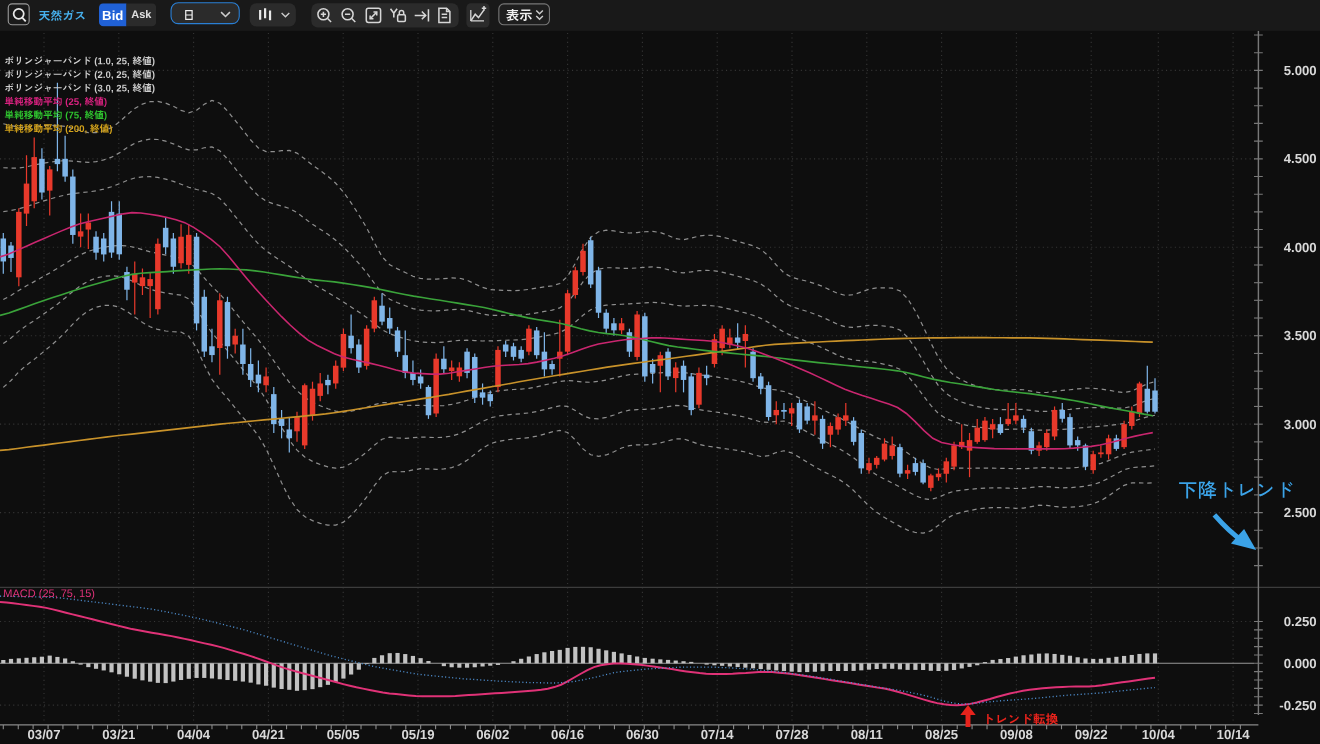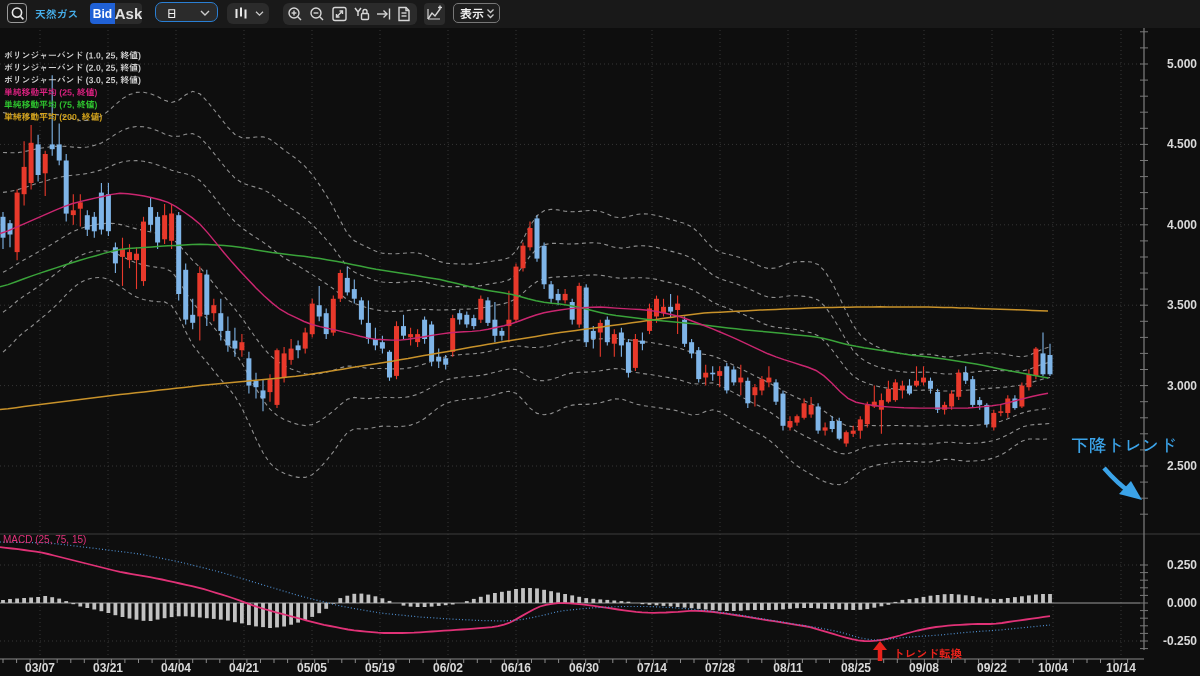--- a/index.html
+++ b/index.html
@@ -15,21 +15,21 @@
         <line x1="12.4" y1="12.2" x2="15.4" y2="15.4" stroke="#e8e8e8" stroke-width="1.6"></line>
       </svg>
  </div>
  <svg width="1200" height="28" viewBox="0 0 1200 28" style="position:absolute;left:0;top:0;pointer-events:none;z-index:50">
       <path d="M36.1 18.9Q36 18.7 35.9 18.5Q35.8 18.3 35.6 18.1Q35.4 17.8 35.3 17.7Q36.3 17.4 37.1 16.9Q37.9 16.4 38.5 15.7Q39.1 14.9 39.5 14.1H36.2V12.8H39.7V11.1H35.8V9.9H44.9V11.1H41.1V12.6Q41.1 12.6 41.1 12.7Q41.1 12.8 41.1 12.8H44.6V14.1H41.4Q41.7 14.9 42.3 15.6Q42.9 16.4 43.8 16.9Q44.6 17.4 45.5 17.6Q45.4 17.7 45.2 18Q45.1 18.2 44.9 18.5Q44.8 18.7 44.7 18.9Q44 18.7 43.3 18.2Q42.7 17.8 42.1 17.3Q41.5 16.8 41.1 16.2Q40.7 15.6 40.4 14.9Q40.1 15.8 39.4 16.5Q38.8 17.3 37.9 17.9Q37.1 18.5 36.1 18.9Z M55.5 16.2Q54.7 15.9 54 15.2Q53.3 14.6 52.9 13.8Q52.5 14.5 51.8 15.1Q51 15.7 50.1 16.1Q50.1 16 49.9 15.9Q49.8 15.7 49.6 15.5Q49.5 15.3 49.4 15.2Q50.4 14.8 51.2 14.1Q51.9 13.5 52.2 12.6H50.7Q50.1 13.7 49.2 14.6Q48.3 15.5 47.1 16.2Q47 16.1 46.8 15.9Q46.7 15.7 46.5 15.6Q46.4 15.4 46.2 15.3Q46.8 15.1 47.3 14.7Q47.7 14.4 48.1 14.1Q47.9 13.9 47.7 13.7Q47.5 13.5 47.4 13.4L48.1 12.7Q48.2 12.8 48.5 13Q48.7 13.2 48.8 13.3Q48.9 13.2 49 13.1Q49.1 13 49.2 12.9Q49 12.7 48.7 12.5Q48.5 12.4 48.3 12.3L48.9 11.5Q49.1 11.6 49.3 11.7Q49.5 11.9 49.7 12Q49.8 11.8 49.9 11.6Q50 11.3 50 11.1H48.8Q48.4 11.7 48 12.3Q47.6 12.8 47.1 13.2Q47 13 46.7 12.8Q46.4 12.6 46.2 12.5Q46.6 12.3 46.9 11.8Q47.2 11.4 47.6 10.9Q47.9 10.4 48.1 9.9Q48.3 9.5 48.4 9.1L49.6 9.4Q49.6 9.5 49.5 9.7Q49.4 9.9 49.3 10.1H51L51.4 10.4Q51.4 10.7 51.3 10.9Q51.2 11.2 51.1 11.5H52.3V9.3H53.5V11.5H55.9V12.6H53.5Q53.9 13.5 54.7 14.1Q55.4 14.8 56.4 15.2Q56.1 15.4 55.9 15.7Q55.7 16 55.5 16.2ZM47.3 19Q47.1 18.8 46.8 18.6Q46.5 18.4 46.2 18.3Q46.5 18 46.8 17.7Q47.2 17.3 47.4 16.9Q47.7 16.4 47.9 16.1L49 16.5Q48.8 17 48.5 17.4Q48.3 17.9 47.9 18.3Q47.6 18.7 47.3 19ZM54.9 18.9Q54.8 18.6 54.5 18.1Q54.3 17.7 54 17.3Q53.7 16.9 53.4 16.6L54.4 15.9Q54.7 16.2 55 16.7Q55.3 17.1 55.6 17.5Q55.9 17.9 56 18.3Q55.9 18.3 55.7 18.4Q55.5 18.6 55.2 18.7Q55 18.8 54.9 18.9ZM52.1 18.9Q52.1 18.5 52 18.1Q51.8 17.6 51.7 17.2Q51.5 16.8 51.4 16.6L52.5 16.2Q52.7 16.5 52.9 16.9Q53 17.3 53.1 17.8Q53.3 18.2 53.3 18.5Q53.2 18.5 53 18.6Q52.7 18.7 52.5 18.7Q52.3 18.8 52.1 18.9ZM49.9 18.9Q49.8 18.6 49.8 18.2Q49.7 17.8 49.6 17.4Q49.5 16.9 49.4 16.7L50.6 16.4Q50.7 16.7 50.8 17.1Q50.9 17.5 51 17.9Q51.1 18.3 51.1 18.7Q50.9 18.7 50.5 18.8Q50.1 18.8 49.9 18.9ZM55 11.4Q54.9 11.2 54.6 10.9Q54.4 10.7 54.2 10.5Q53.9 10.3 53.7 10.1L54.5 9.4Q54.7 9.5 54.9 9.7Q55.2 9.9 55.4 10.2Q55.7 10.4 55.8 10.6Q55.6 10.7 55.4 11Q55.1 11.2 55 11.4Z M58.5 18.3Q58.4 18.1 58.1 17.8Q57.8 17.4 57.6 17.3Q58.9 16.7 59.8 15.7Q60.7 14.7 61.1 13.2L58.2 13.3L58.1 12Q58.2 12 58.7 12Q59.2 12 59.9 12Q60.6 12 61.4 12Q61.5 11 61.5 9.8L62.8 9.8Q62.8 10.3 62.8 10.9Q62.8 11.4 62.7 11.9Q63.5 11.9 64.1 11.9Q64.8 11.9 65.2 11.8Q65.7 11.8 65.8 11.8Q65.8 12.3 65.7 12.9Q65.7 13.5 65.6 14.2Q65.5 14.9 65.4 15.5Q65.3 16.1 65.2 16.5Q65 17.2 64.7 17.6Q64.4 18 63.9 18.1Q63.3 18.2 62.4 18.2Q62.4 18 62.3 17.6Q62.1 17.2 62 16.9Q62.6 16.9 63 16.9Q63.4 16.8 63.6 16.6Q63.8 16.5 63.9 16.1Q64 15.8 64.1 15.3Q64.2 14.7 64.3 14.2Q64.4 13.6 64.4 13.1L62.5 13.1Q62 15 61 16.3Q60 17.6 58.5 18.3ZM65.6 11.5Q65.4 11.1 65 10.7Q64.7 10.3 64.5 10.1L65.1 9.6Q65.2 9.8 65.4 10Q65.7 10.3 65.9 10.6Q66.1 10.8 66.2 11ZM66.6 10.7Q66.4 10.5 66.2 10.2Q66 10 65.8 9.7Q65.6 9.5 65.4 9.3L66 8.9Q66.2 9 66.4 9.3Q66.7 9.5 66.9 9.8Q67.1 10.1 67.2 10.3Z M69.3 18Q69.2 17.8 68.9 17.5Q68.7 17.1 68.5 16.9Q69.3 16.6 70.1 16.1Q70.9 15.5 71.6 14.9Q72.4 14.2 73 13.5Q73.6 12.7 74 12Q73.5 12 72.8 12Q72.2 12.1 71.6 12.1Q71 12.2 70.5 12.2Q70 12.2 69.7 12.2L69.5 10.9Q69.8 10.9 70.4 10.9Q70.9 10.9 71.6 10.8Q72.2 10.8 72.9 10.8Q73.6 10.7 74.1 10.7Q74.6 10.6 74.9 10.6L75.8 11.2Q75.5 11.9 75.1 12.6Q74.7 13.4 74.2 14Q74.5 14.3 75 14.7Q75.4 15.1 75.8 15.5Q76.2 15.8 76.6 16.2Q76.9 16.6 77.1 16.8Q76.9 17 76.6 17.3Q76.3 17.6 76 17.8Q75.8 17.5 75.5 17.1Q75.2 16.8 74.8 16.4Q74.4 16 74.1 15.6Q73.7 15.3 73.4 15Q72.5 16 71.4 16.7Q70.4 17.5 69.3 18Z" fill="#46aeea"></path>
       <path d="M168.3 18.1V9.2H175.2V18.1ZM169.4 17.1H174.1V14H169.4ZM169.4 13.1H174.1V10.2H169.4Z" fill="#f0f0f0"></path>
       <path d="M461.5 19.1 461.2 17.8Q461.5 17.8 462.1 17.7Q462.7 17.7 463.3 17.6V16.1Q462.7 16.4 462.1 16.6Q461.5 16.8 460.9 17Q460.9 16.9 460.8 16.7Q460.6 16.4 460.5 16.2Q460.3 16 460.2 15.9Q461 15.7 461.8 15.4Q462.5 15 463.3 14.6Q464 14.2 464.6 13.7H460.5V12.6H465.3V11.9H461.9V10.8H465.3V10.2H460.9V9.1H465.3V8.1H466.7V9.1H471V10.2H466.7V10.8H470.1V11.9H466.7V12.6H471.4V13.7H466.9Q467.1 14.1 467.4 14.5Q467.6 14.9 468 15.3Q468.3 15 468.7 14.8Q469.1 14.5 469.4 14.2Q469.8 14 470 13.7L471 14.7Q470.6 15 470 15.4Q469.4 15.8 468.8 16.1Q469.5 16.7 470.3 17.2Q471 17.7 471.7 17.9Q471.5 18 471.4 18.2Q471.2 18.4 471 18.6Q470.8 18.9 470.7 19Q469.7 18.6 468.7 17.9Q467.8 17.1 467 16.2Q466.3 15.3 465.8 14.2Q465.6 14.5 465.3 14.7Q465 14.9 464.7 15.2V17.3Q465.4 17.1 466 17Q466.6 16.8 466.9 16.7V17.9Q466.6 18 466.1 18.2Q465.6 18.3 464.9 18.5Q464.3 18.6 463.7 18.7Q463.1 18.9 462.5 19Q461.9 19.1 461.5 19.1Z M476 19Q476 18.8 476 18.5Q475.9 18.2 475.8 17.9Q475.8 17.6 475.7 17.5H476.8Q477.1 17.5 477.2 17.4Q477.3 17.3 477.3 17.1V13H472.6V11.7H483.4V13H478.8V17.7Q478.8 18.4 478.4 18.7Q478 19 477.2 19ZM473.9 10.1V8.7H482.1V10.1ZM482.3 17.9Q482.1 17.6 481.7 17Q481.4 16.5 481 16Q480.6 15.5 480.2 15Q479.8 14.6 479.5 14.3L480.6 13.5Q481 13.8 481.4 14.3Q481.8 14.7 482.2 15.2Q482.7 15.7 483 16.2Q483.3 16.7 483.5 17.1Q483.4 17.2 483.1 17.3Q482.9 17.5 482.6 17.6Q482.4 17.8 482.3 17.9ZM473.7 17.9Q473.5 17.7 473.3 17.6Q473.1 17.4 472.9 17.3Q472.6 17.1 472.4 17Q472.8 16.8 473.1 16.4Q473.5 15.9 473.9 15.4Q474.3 14.9 474.5 14.4Q474.8 13.9 475 13.5L476.3 14Q476.1 14.7 475.6 15.4Q475.2 16.1 474.7 16.8Q474.2 17.4 473.7 17.9Z" fill="#f0f0f0"></path>
     </svg>
  <div style="position:absolute;left:90px;top:3px;height:21px;border-radius:4px;overflow:hidden;display:flex">
    <div style="width:25px;background:#2061d6;color:#fff;font-size:12px;font-weight:bold;display:flex;align-items:center;justify-content:center">Bid</div>
-   <div style="width:27px;background:#2b2b2b;color:#e0e0e0;font-size:15px;font-weight:bold;display:flex;align-items:center;justify-content:center">Ask</div>
+   <div style="width:27px;background:#2b2b2b;color:#e0e0e0;font-size:10px;font-weight:bold;display:flex;align-items:center;justify-content:center">Ask</div>
  </div>
  <div class="btn" style="left:155px;top:2px;width:63px;height:20px;background:#2b2b2b;border:1.5px solid #2a7fd4;border-radius:7px">
 
    <svg style="position:absolute;right:7px;top:6px" width="10" height="8" viewBox="0 0 10 8">
         <path d="M1 2 L5 6 L9 2" fill="none" stroke="#ccc" stroke-width="1.4"></path>
       </svg>
  </div>
  <div class="btn" style="left:227px;top:2.5px;width:42px;height:21px;background:#2b2b2b;border-radius:6px">
    <svg style="position:absolute;left:7px;top:4px" width="14" height="13" viewBox="0 0 14 13">
         <line x1="2.5" y1="2" x2="2.5" y2="11" stroke="#e8e8e8" stroke-width="2"></line>

